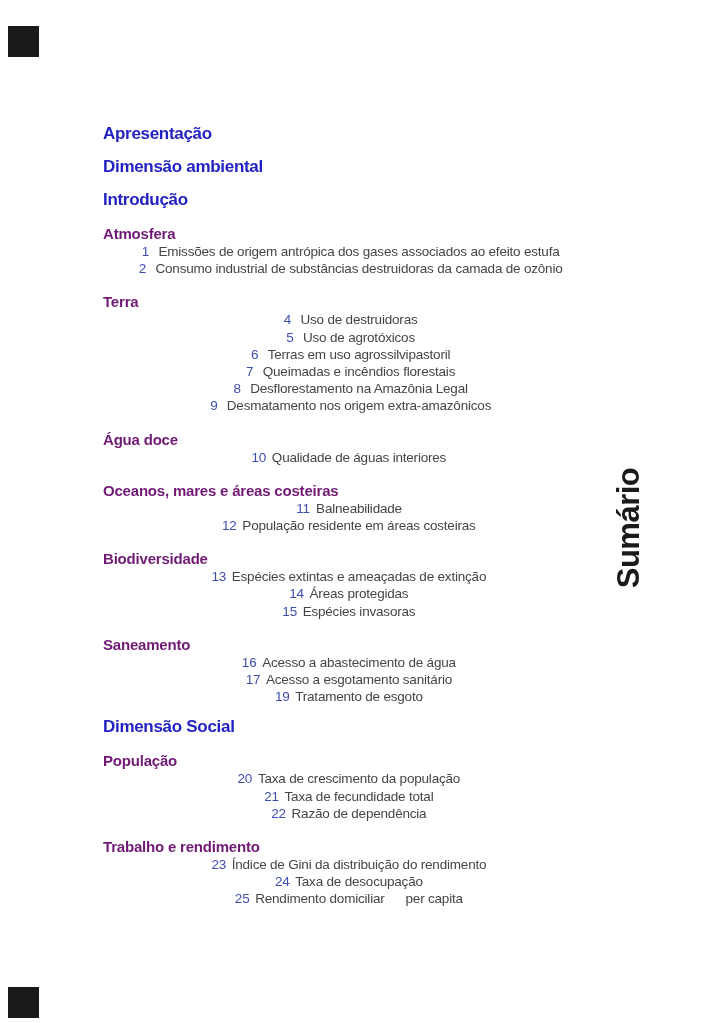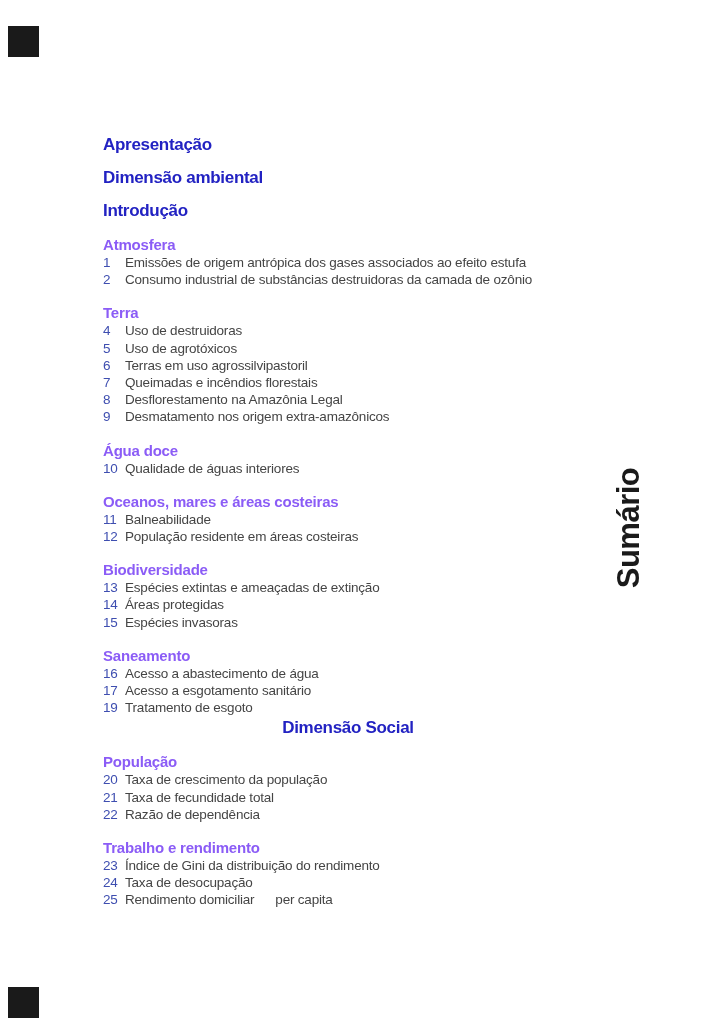--- a/index.html
+++ b/index.html
@@ -34,55 +34,56 @@
     font-size: 31px;
     font-weight: bold;
     color: #1a1a1a;
     letter-spacing: -0.5px;
     white-space: nowrap;
   }
 
   .toc {
     position: absolute;
     left: 103px;
-    top: 135px;
+    top: 124px;
     width: 490px;
   }
   .toc h1 {
     margin: 13px 0 0 0;
     font-size: 17px;
     line-height: 20px;
     font-weight: bold;
     letter-spacing: -0.3px;
     color: #2222c2;
     white-space: nowrap;
   }
   .toc h1:first-child { margin-top: 0; }
-  .toc ul + h1 { margin-top: 2px; text-align: center; }
+  .toc ul + h1 { margin-top: 12px; }
   .toc h2 {
     margin: 16px 0 0 0;
     font-size: 15px;
     line-height: 18px;
     font-weight: bold;
     letter-spacing: -0.2px;
-    color: #8b5cf6;
+    color: #701a75;
     white-space: nowrap;
   }
   .toc h1 + h2 { margin-top: 15px; }
   .toc ul {
     margin: 0;
     padding: 0;
     list-style: none;
   }
   .toc li {
     font-size: 13.5px;
     line-height: 17.2px;
     letter-spacing: -0.2px;
     color: #454545;
     white-space: nowrap;
+    text-align: center;
   }
   .toc .num {
     display: inline-block;
     min-width: 18px;
     margin-right: 4px;
     color: #3e4eb0;
   }
   .toc .ital:not(:empty) {
     margin-left: 21px;
   }

